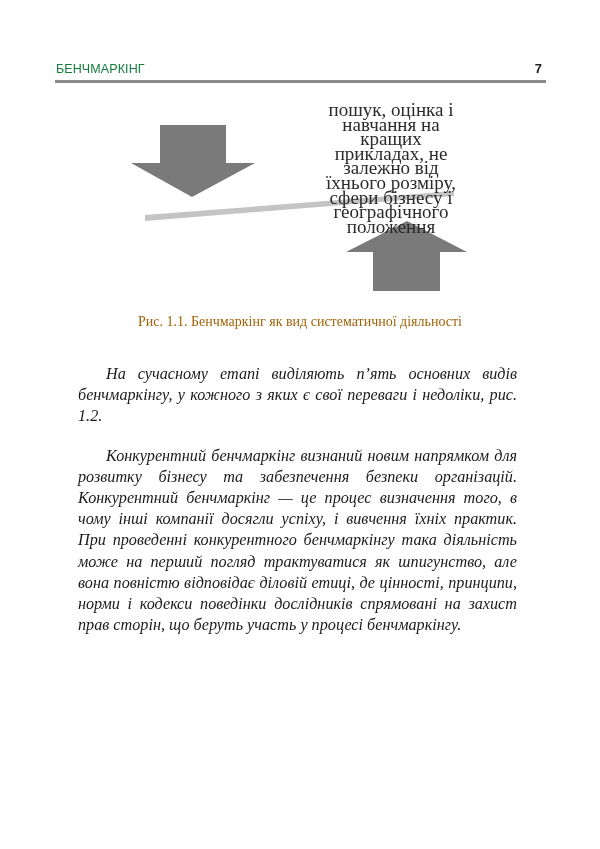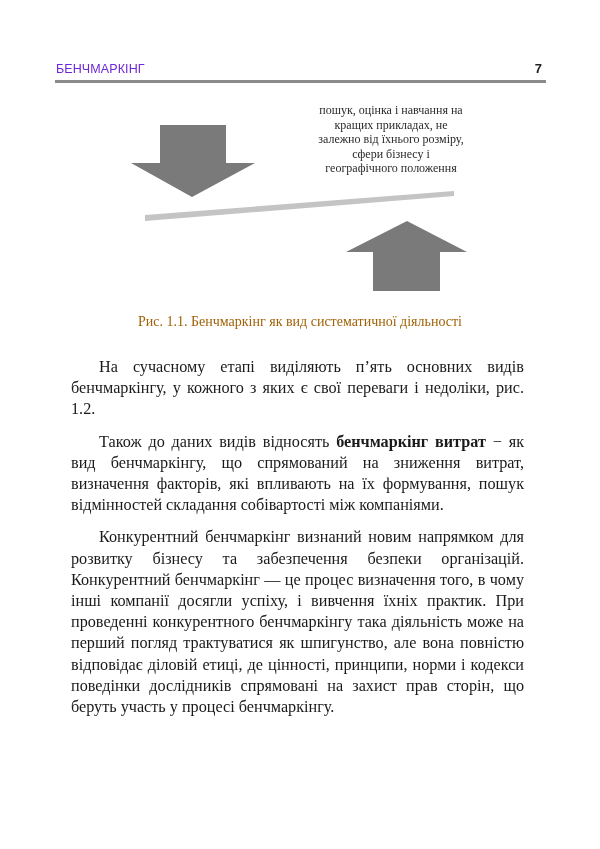--- a/index.html
+++ b/index.html
@@ -23,21 +23,21 @@
       height: 20px;
       border-bottom: 3px solid #8a8a8a;
     }
     .header-title {
       position: absolute;
       left: 1px;
       top: 2px;
       font-family: "Liberation Sans", "DejaVu Sans", sans-serif;
       font-size: 12.5px;
       letter-spacing: 0.1px;
-      color: #6d28d9;
+      color: #15803d;
     }
     .header-page {
       position: absolute;
       right: 4px;
       top: 1px;
       font-family: "Liberation Sans", "DejaVu Sans", sans-serif;
       font-weight: bold;
       font-size: 13px;
       color: #222;
     }
@@ -49,21 +49,21 @@
       height: 340px;
     }
     .figure svg {
       position: absolute;
       left: 0;
       top: 0;
     }
     .fig-text {
       position: absolute;
       text-align: center;
-      font-size: 12px;
+      font-size: 19px;
       line-height: 14.6px;
       color: #2a2a2a;
     }
     .fig-text-top {
       left: 316px;
       top: 103px;
       width: 150px;
     }
     .fig-text-bottom {
       left: 136px;
@@ -83,22 +83,23 @@
       position: absolute;
       left: 60px;
       top: 346px;
       width: 475px;
       font-size: 16.2px;
       line-height: 21.2px;
       text-align: justify;
       color: #1a1a1a;
     }
     .body-text p {
-      margin: 11px;
+      margin: 18px;
       text-indent: 28px;
+      font-style: italic;
     }
     .body-text b {
       font-weight: bold;
     }
   </style>
 </head>
 <body>
 
 <div class="page-header">
   <span class="header-title">БЕНЧМАРКІНГ</span>
@@ -110,15 +111,14 @@
     <polygon points="160,125 226,125 226,163 255,163 192,197 131,163 160,163" fill="#7a7a7a"></polygon>
     <polygon points="145,215 454,191 454,196 145,221" fill="#c4c4c4"></polygon>
     <polygon points="407,221 467,252 440,252 440,291 373,291 373,252 346,252" fill="#7a7a7a"></polygon>
   </svg>
   <div class="fig-text fig-text-top">пошук, оцінка і навчання на кращих прикладах, не залежно від їхнього розміру, сфери бізнесу і географічного положення</div>
   <div class="fig-caption">Рис. 1.1. Бенчмаркінг як вид систематичної діяльності</div>
 </div>
 
 <div class="body-text">
   <p><span>На сучасному етапі виділяють п’ять основних видів бенчмаркінгу, у кожного з яких є свої переваги і недоліки, рис. 1.2.</span></p>
-  <p><span>Також до даних видів відносять </span><b>бенчмаркінг витрат</b><span> − як вид бенчмаркінгу, що спрямований на зниження витрат, визначення факторів, які впливають на їх формування, пошук відмінностей складання собівартості між компаніями.</span></p>
   <p><span>Конкурентний бенчмаркінг визнаний новим напрямком для розвитку бізнесу та забезпечення безпеки організацій. Конкурентний бенчмаркінг — це процес визначення того, в чому інші компанії досягли успіху, і вивчення їхніх практик. При проведенні конкурентного бенчмаркінгу така діяльність може на перший погляд трактуватися як шпигунство, але вона повністю відповідає діловій етиці, де цінності, принципи, норми і кодекси поведінки дослідників спрямовані на захист прав сторін, що беруть участь у процесі бенчмаркінгу.</span></p>
 </div>
 
 </body></html>

